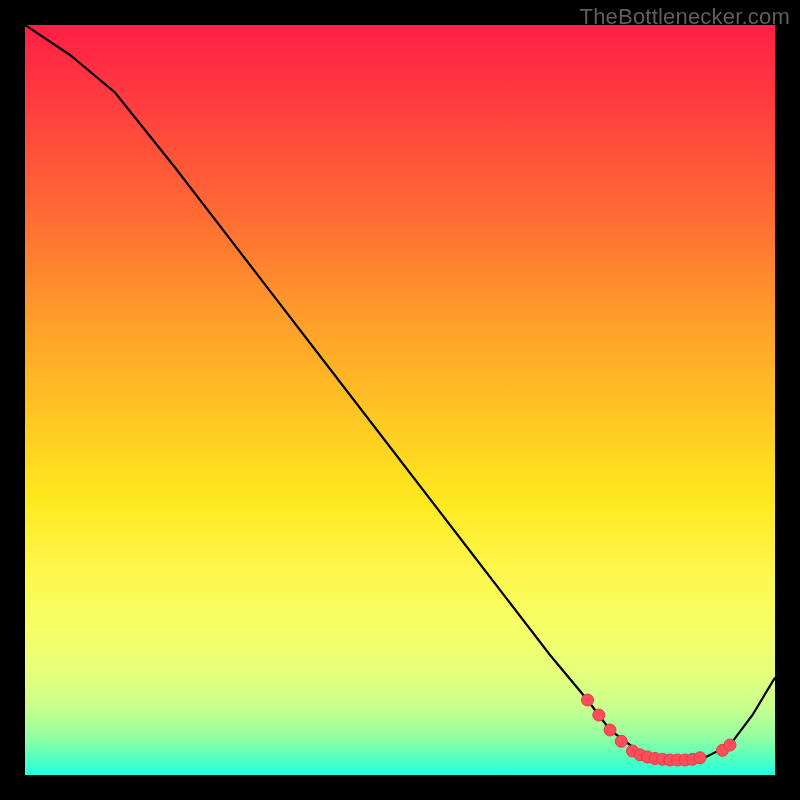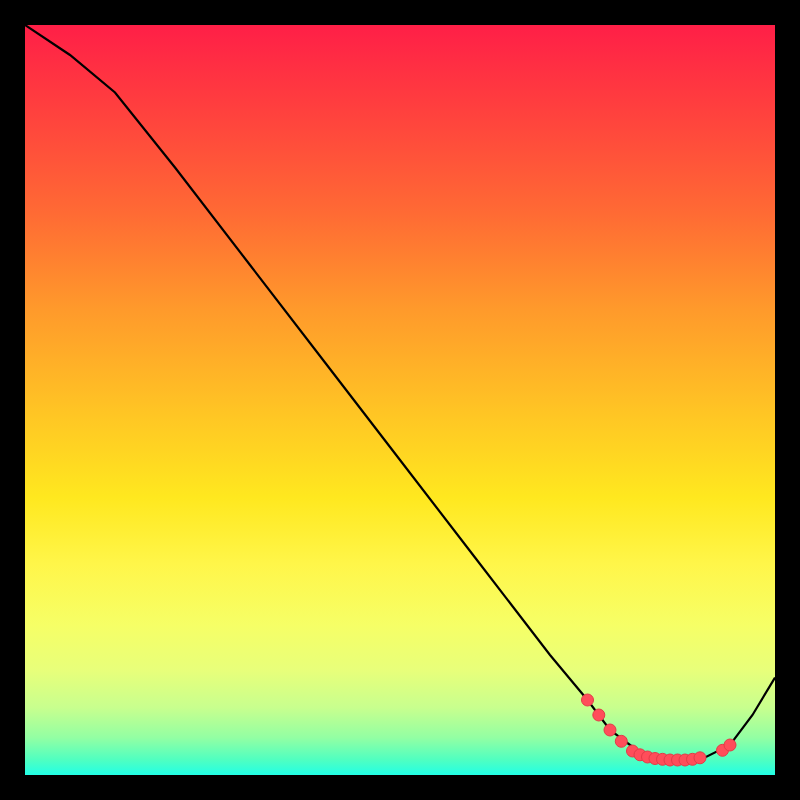--- a/index.html
+++ b/index.html
@@ -70,20 +70,21 @@
     fill: #ff4d5a;
     stroke: #e33b48;
     stroke-width: 1;
   }
 </style>
 </head>
 <body>
 
 <div class="frame">
 
+  <div class="watermark">TheBottlenecker.com</div>
 
   <div class="plot">
     <div class="gradient"></div>
 
     <svg class="curve" viewBox="0 0 750 750" preserveAspectRatio="none">
       <path id="curve-path" class="curve-path" d="M0.0 0.0 L45.0 30.0 L90.0 67.5 L150.0 142.5 L225.0 240.0 L300.0 337.5 L375.0 435.0 L450.0 532.5 L525.0 630.0 L562.5 675.0 L585.0 705.0 L615.0 727.5 L645.0 735.0 L675.0 735.0 L705.0 720.0 L727.5 690.0 L750.0 652.5"></path>
       <g id="markers-group">
           <circle cx="562.5" cy="675.0" r="6" class="marker"></circle>
           <circle cx="573.8" cy="690.0" r="6" class="marker"></circle>
           <circle cx="585.0" cy="705.0" r="6" class="marker"></circle>

